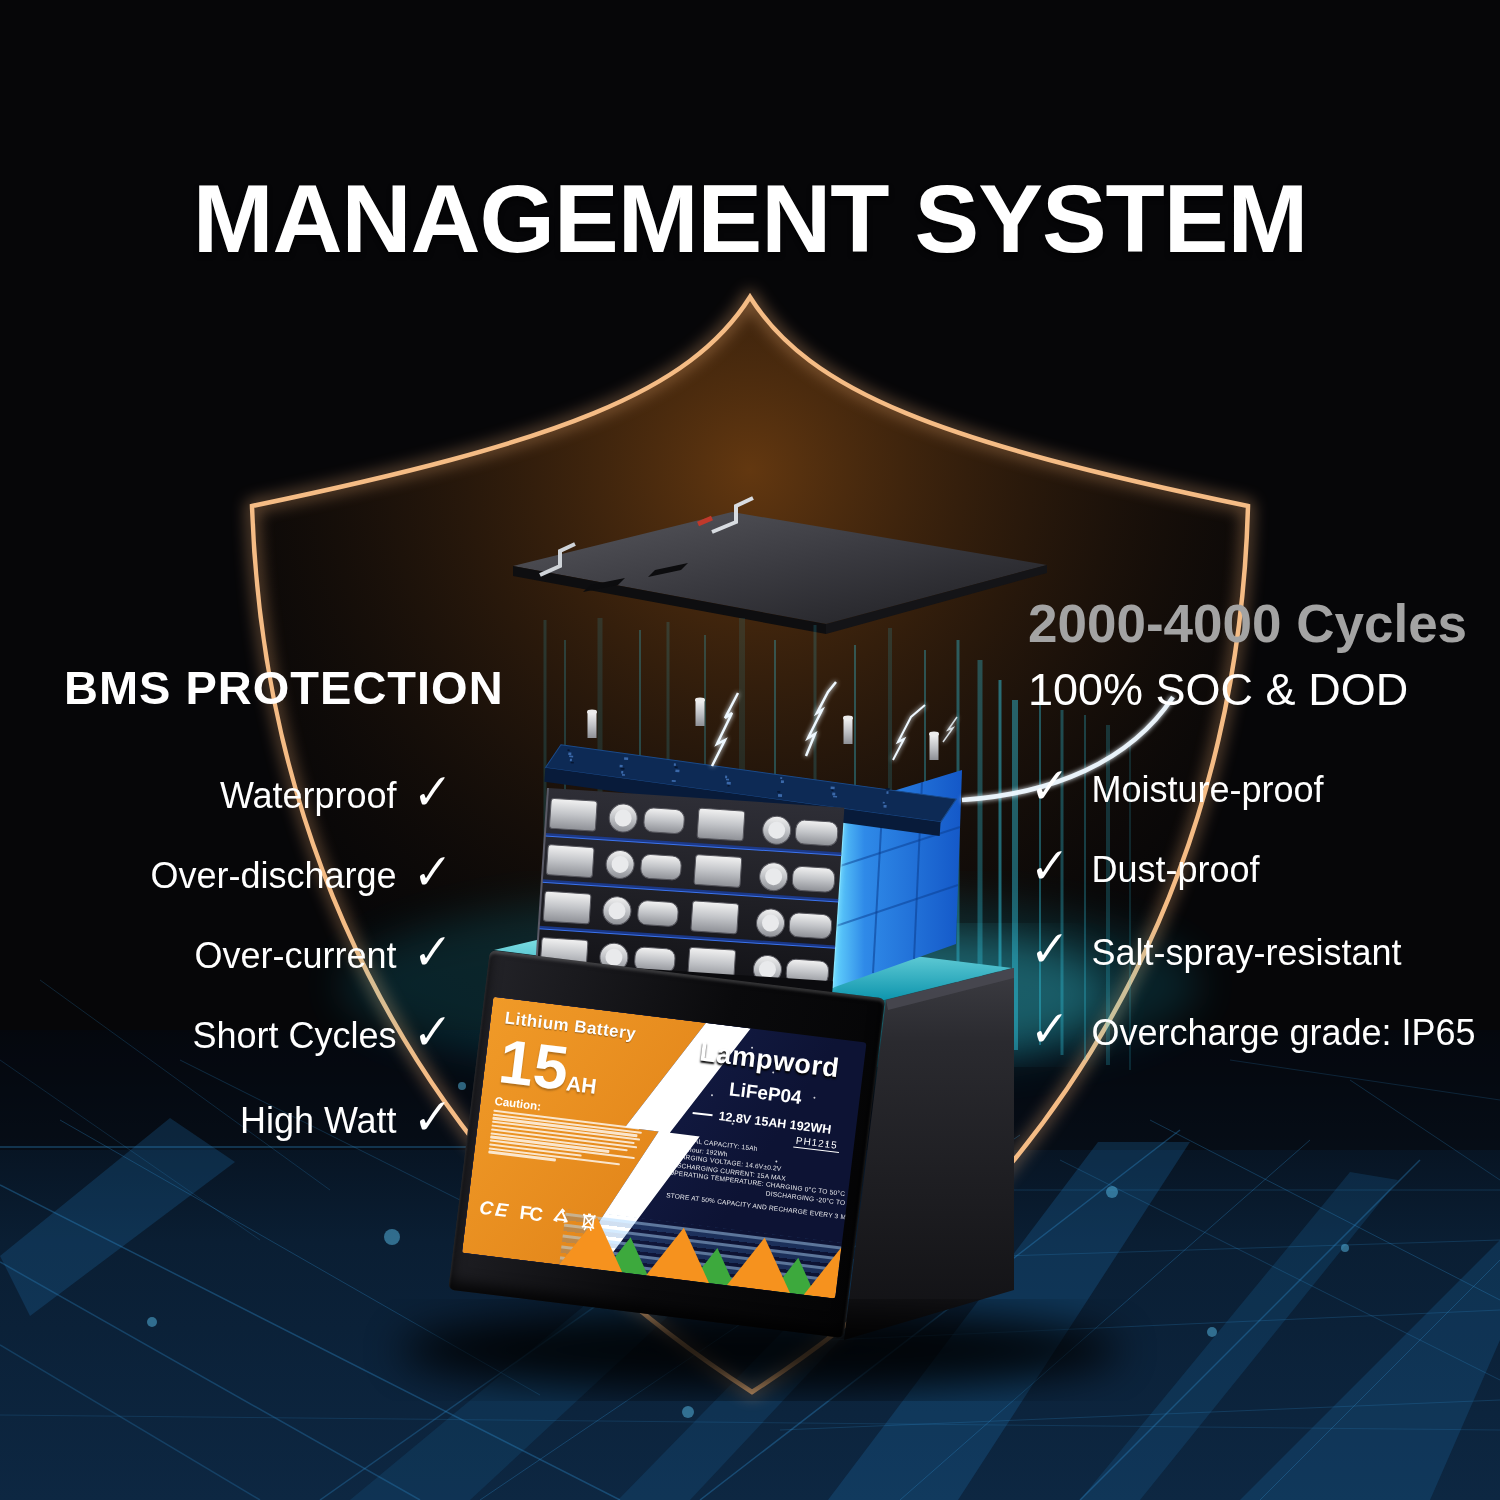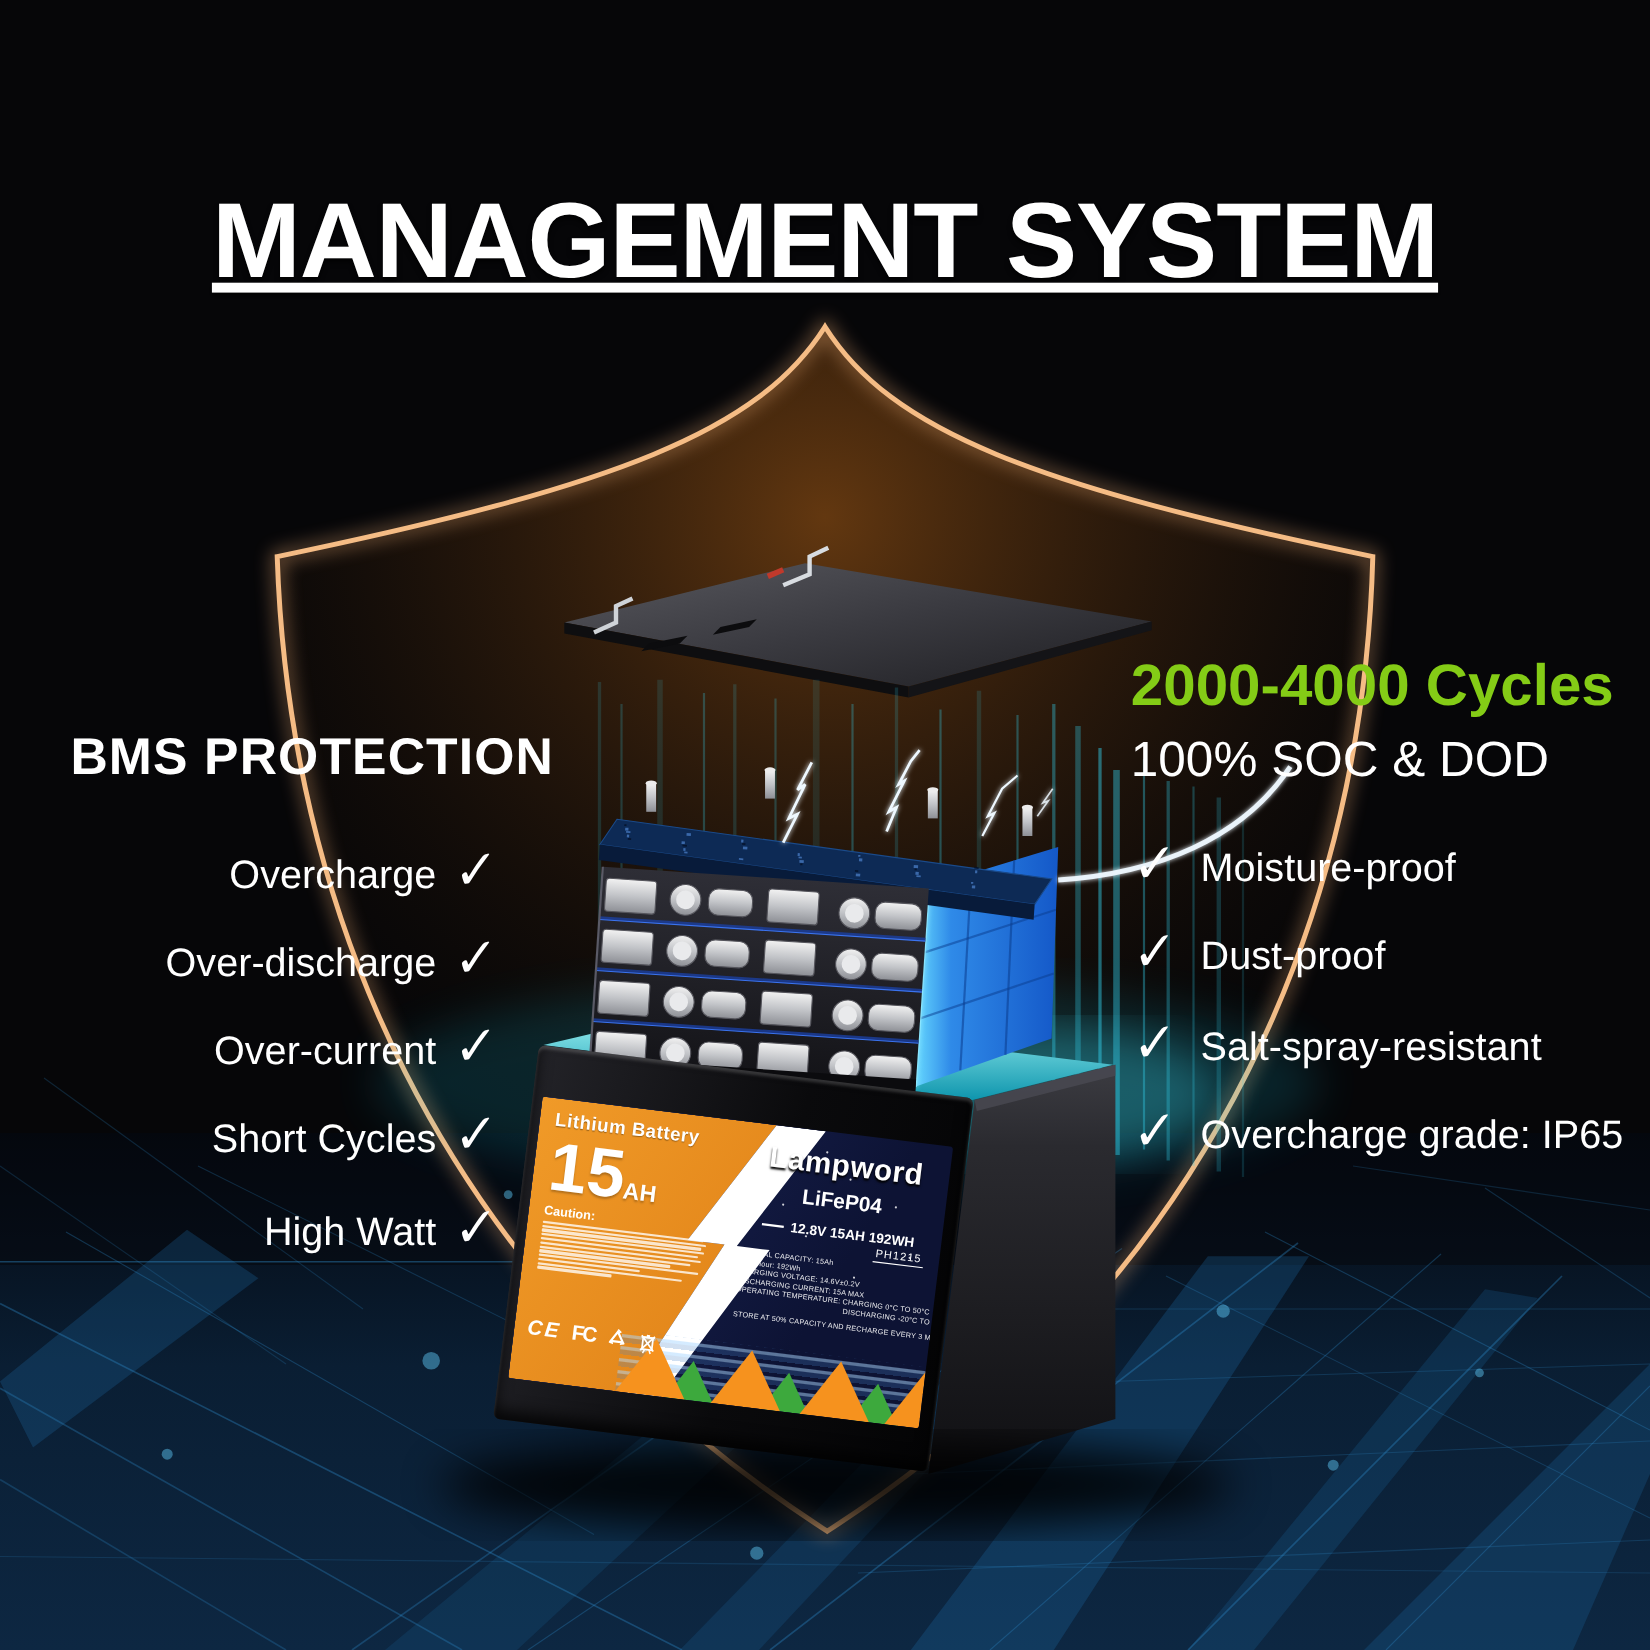--- a/index.html
+++ b/index.html
@@ -3,30 +3,30 @@
 <meta charset="utf-8">
 <style>
   html,body{margin:0;padding:0;background:#000;}
   .stage{position:relative;width:1500px;height:1500px;overflow:hidden;
     background:#060608;font-family:"Liberation Sans",sans-serif;}
   #bg{position:absolute;left:0;top:0;width:1500px;height:1500px;}
   
   .t1,.t2{position:absolute;left:0;width:100%;text-align:center;font-weight:bold;
     white-space:nowrap;letter-spacing:-1px;line-height:1;}
   .t1{top:72px;font-size:99px;color:#E96B17;text-shadow:0 3px 4px rgba(0,0,0,.6);}
-  .t2{top:170px;font-size:97px;color:#fff;text-shadow:0 3px 5px rgba(0,0,0,.7);text-decoration:underline;}
+  .t2{top:170px;font-size:97px;color:#fff;text-shadow:0 3px 5px rgba(0,0,0,.7);}
   
   .chk{font-family:"DejaVu Sans","Liberation Sans",sans-serif;font-size:47px;color:#fff;
     display:inline-block;transform:rotate(-6deg) skewX(-8deg);line-height:1;}
   .lrow,.rrow{position:absolute;color:#fff;font-size:36px;white-space:nowrap;}
   .lrow{right:1048px;text-align:right;}
   .lrow .chk{margin-left:16px;}
   .rrow .chk{margin-right:22px;}
   .lhead{position:absolute;left:64px;top:660px;color:#fff;font-weight:bold;font-size:47px;letter-spacing:1px;text-align:center;}
-  .rh1{position:absolute;left:1028px;top:593px;color:#84cc16;font-weight:bold;font-size:53px;white-space:nowrap;}
+  .rh1{position:absolute;left:1028px;top:593px;color:#a3a3a3;font-weight:bold;font-size:53px;white-space:nowrap;}
   .rh2{position:absolute;left:1028px;top:664px;color:#fff;font-weight:normal;font-size:45px;white-space:nowrap;}
   
   #case{position:absolute;left:490px;top:950px;width:398px;height:342px;
     transform:rotate(7deg);transform-origin:0 0;border-radius:6px;
     background:linear-gradient(100deg,#232328,#0a0a0c 55%,#040405);
     box-shadow:inset 0 3px 3px rgba(255,255,255,.18), inset 0 -8px 14px rgba(0,0,0,.8);}
   #label{position:absolute;left:9px;top:46px;width:376px;height:258px;border-radius:3px;
     overflow:hidden;background:linear-gradient(115deg,#1b2558,#0d1334 70%);}
   .orangeP{position:absolute;inset:0;background:linear-gradient(120deg,#f09a28,#dd7d14 80%);
     clip-path:polygon(0 0,57% 0,39% 44%,48% 44%,29% 100%,0 100%);z-index:2;}
@@ -394,21 +394,21 @@
           <div class="star" style="left: 218px; top: 34px;"></div>
           <div class="star" style="left: 330px; top: 60px;"></div>
           <div class="star" style="left: 348px; top: 104px;"></div>
         </div>
   </div>
 </div>
 
 <div class="t2">MANAGEMENT SYSTEM</div>
 
 <div class="lhead">BMS PROTECTION</div>
-<div class="lrow" style="top:768px"><span>Overcharge</span><span class="chk">✓</span></div>
+<div class="lrow" style="top:768px"><span>Waterproof</span><span class="chk">✓</span></div>
 <div class="lrow" style="top:848px"><span>Over-discharge</span><span class="chk">✓</span></div>
 <div class="lrow" style="top:928px"><span>Over-current</span><span class="chk">✓</span></div>
 <div class="lrow" style="top:1008px"><span>Short Cycles</span><span class="chk">✓</span></div>
 <div class="lrow" style="top:1093px"><span>High Watt</span><span class="chk">✓</span></div>
 
 <div class="rh1">2000-4000 Cycles</div>
 <div class="rh2">100% SOC &amp; DOD</div>
 <div class="rrow" style="left:1030px;top:762px"><span class="chk">✓</span><span>Moisture-proof</span></div>
 <div class="rrow" style="left:1030px;top:842px"><span class="chk">✓</span><span>Dust-proof</span></div>
 <div class="rrow" style="left:1030px;top:925px"><span class="chk">✓</span><span>Salt-spray-resistant</span></div>

